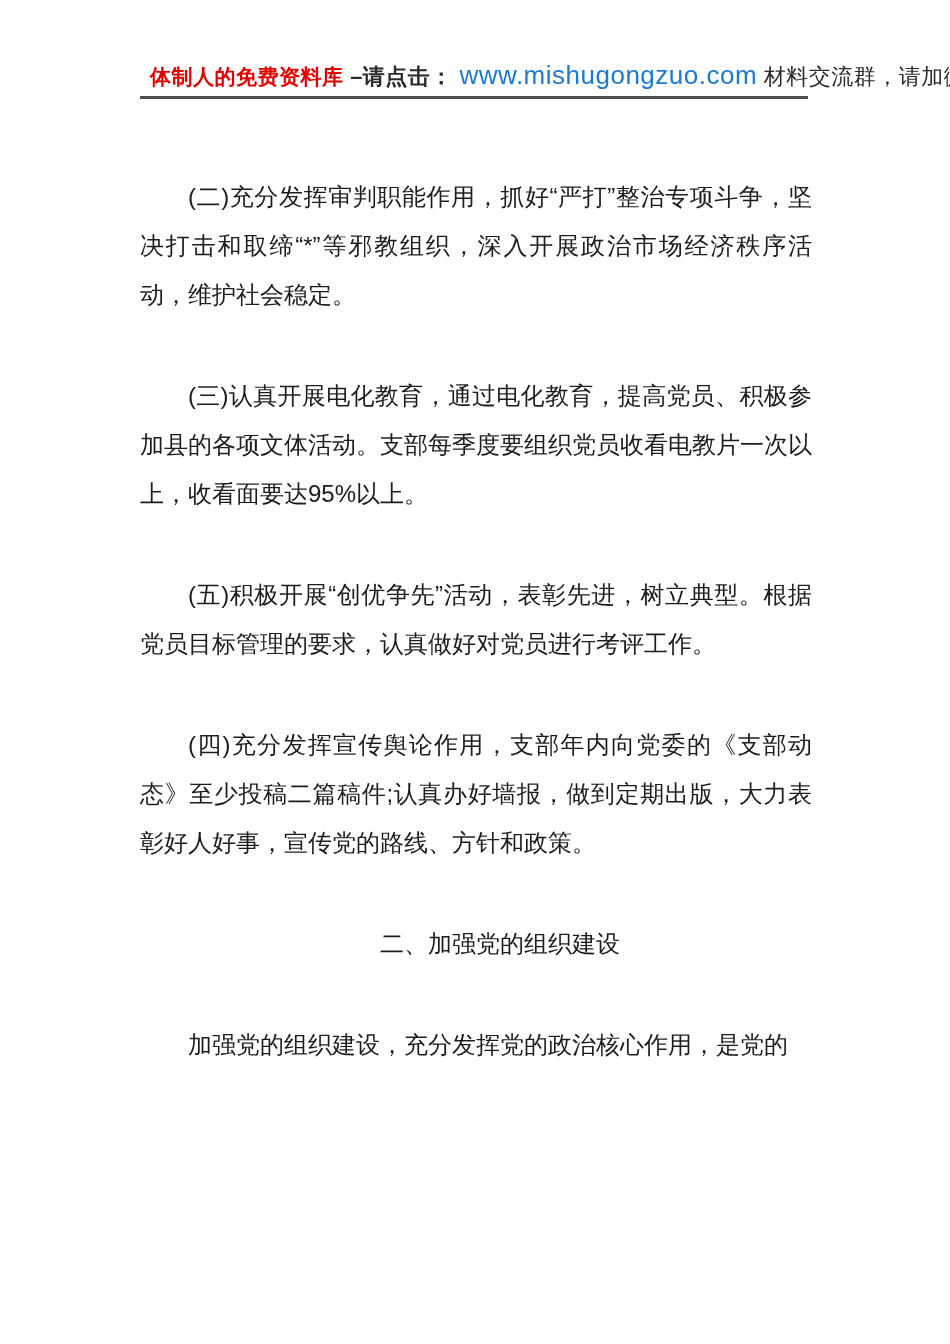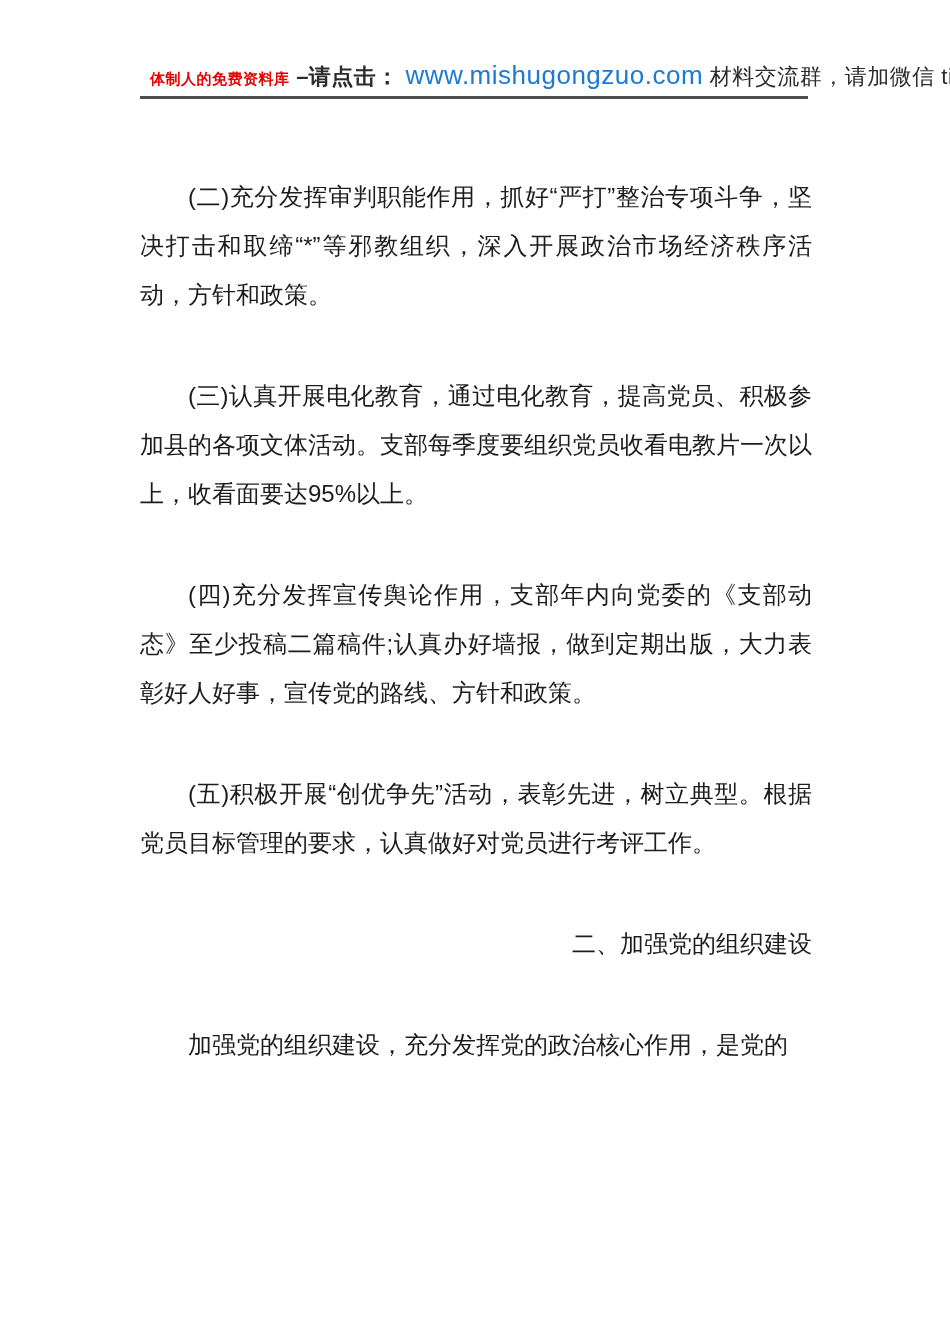--- a/index.html
+++ b/index.html
@@ -23,21 +23,21 @@
     width: 680px;
     font-size: 22px;
     line-height: 34px;
     white-space: nowrap;
     color: #222222;
     letter-spacing: 0.5px;
   }
   .header .brand {
     color: #e60000;
     font-weight: bold;
-    font-size: 15px;
+    font-size: 21px;
     padding-left: 10px;
   }
   .header .prompt {
     color: #2b2b2b;
     font-weight: bold;
   }
   .header .url {
     color: #1b7ad2;
     text-decoration: none;
     font-size: 26px;
@@ -63,42 +63,42 @@
     line-height: 49px;
     color: #1c1c1c;
     text-align: justify;
     text-justify: inter-ideograph;
   }
   .content p {
     margin: 0 0 52px 0;
     text-indent: 48px;
   }
   .content p.heading {
-    text-align: right;
+    text-align: center;
   }
   .content p:last-child {
     margin-bottom: 0;
   }
 </style>
 </head>
 <body>
 
 <div class="page">
 
   <div class="header">
     <span class="brand">体制人的免费资料库</span>
     <span class="prompt">–请点击：</span>
     <a class="url" href="#">www.mishugongzuo.com</a>
     <span class="suffix">材料交流群，请加微信 tizhisiri</span>
   </div>
 
   <div class="header-rule"></div>
 
   <div class="content">
-    <p>(二)充分发挥审判职能作用，抓好“严打”整治专项斗争，坚决打击和取缔“*”等邪教组织，深入开展政治市场经济秩序活动，方针和政策。</p>
+    <p>(二)充分发挥审判职能作用，抓好“严打”整治专项斗争，坚决打击和取缔“*”等邪教组织，深入开展政治市场经济秩序活动，维护社会稳定。</p>
     <p>(三)认真开展电化教育，通过电化教育，提高党员、积极参加县的各项文体活动。支部每季度要组织党员收看电教片一次以上，收看面要达95%以上。</p>
+    <p>(五)积极开展“创优争先”活动，表彰先进，树立典型。根据党员目标管理的要求，认真做好对党员进行考评工作。</p>
     <p>(四)充分发挥宣传舆论作用，支部年内向党委的《支部动态》至少投稿二篇稿件;认真办好墙报，做到定期出版，大力表彰好人好事，宣传党的路线、方针和政策。</p>
-    <p>(五)积极开展“创优争先”活动，表彰先进，树立典型。根据党员目标管理的要求，认真做好对党员进行考评工作。</p>
     <p class="heading">二、加强党的组织建设</p>
     <p>加强党的组织建设，充分发挥党的政治核心作用，是党的</p>
   </div>
 
 </div>
 
 </body></html>

